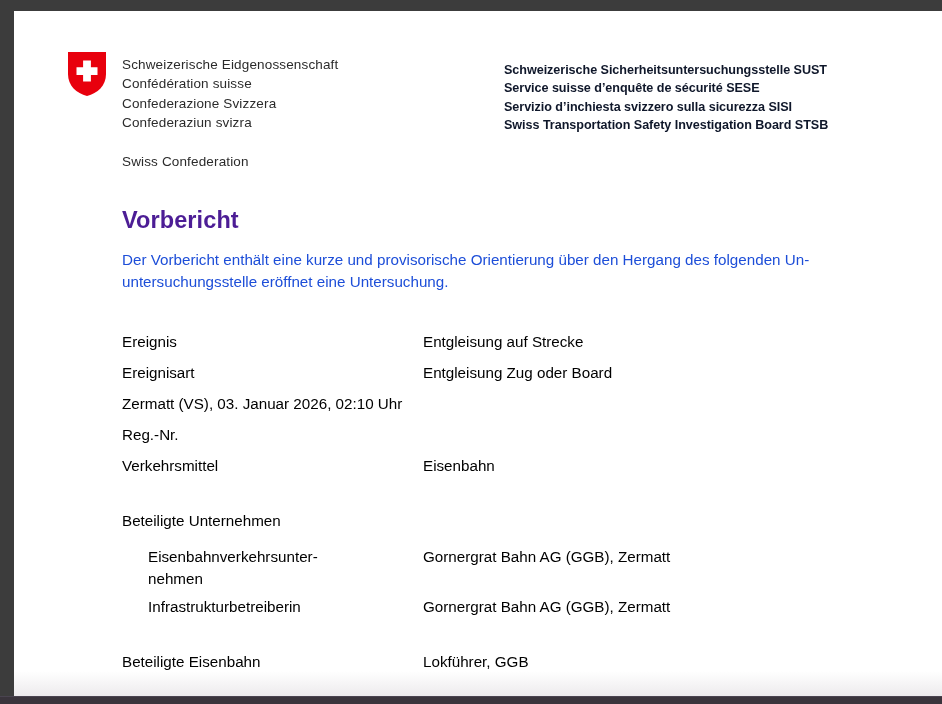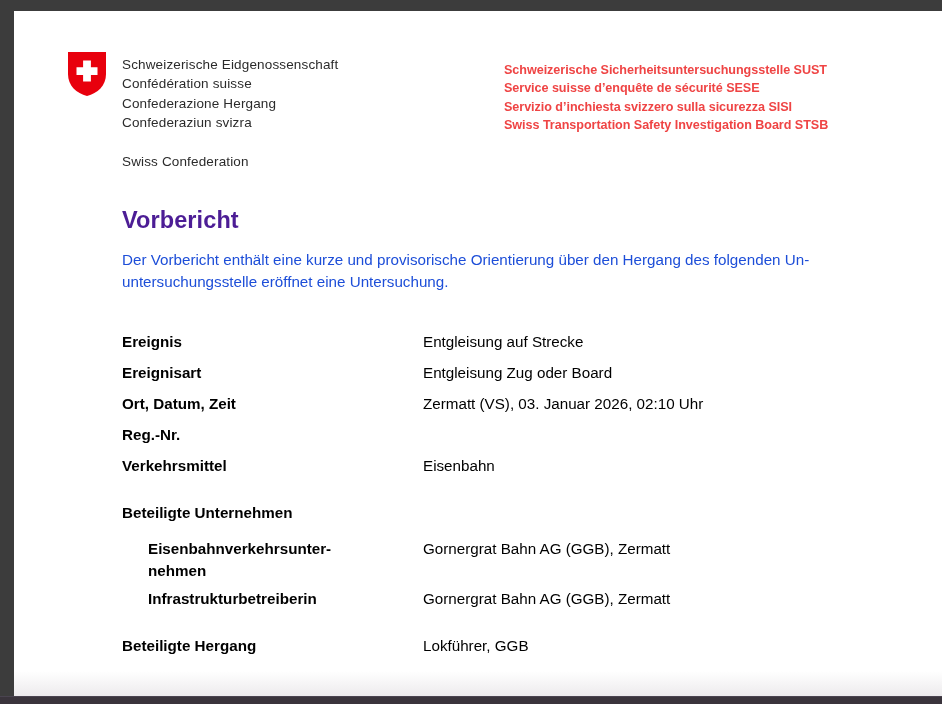--- a/index.html
+++ b/index.html
@@ -80,21 +80,21 @@
   }
   #confed-block .gap {
     height: 19px;
   }
   #agency-block {
     position: absolute;
     left: 490px;
     top: 50px;
     font-size: 12.6px;
     font-weight: bold;
-    color: #ef4444;
+    color: #0f172a;
     line-height: 18.3px;
     letter-spacing: -.05px;
   }
 
   
   #doc-title {
     position: absolute;
     left: 108px;
     top: 196px;
     font-size: 23.5px;
@@ -125,34 +125,34 @@
     color: #000;
   }
   .row {
     display: flex;
     align-items: flex-start;
     min-height: 31px;
   }
   .row .label {
     width: 301px;
     flex: 0 0 301px;
-    font-weight: bold;
+    font-weight: normal;
     line-height: 21px;
   }
   .row .label.indent {
     padding-left: 26px;
     width: 275px;
     flex: 0 0 275px;
   }
   .row .value {
     flex: 1 1 auto;
     line-height: 21px;
   }
   .row.spacer-before {
-    margin-top: 16px;
+    margin-top: 24px;
   }
   .row.group-head {
     min-height: 36px;
   }
   .row.two-line {
     min-height: 50px;
   }
   .row.two-line .label {
     line-height: 21.5px;
   }
@@ -169,21 +169,21 @@
       <div id="coat-of-arms">
         <svg viewBox="0 0 38 44" width="38" height="44" aria-hidden="true">
           <path d="M0 0 H38 V22 C38 34 29.5 41 19 44 C8.5 41 0 34 0 22 Z" fill="#e8000d"></path>
           <path d="M15.1 8.6 h7.8 v6.6 h6.6 v7.8 h-6.6 v6.6 h-7.8 v-6.6 h-6.6 v-7.8 h6.6 Z" fill="#ffffff"></path>
         </svg>
       </div>
 
       <div id="confed-block">
         <div>Schweizerische Eidgenossenschaft</div>
         <div>Confédération suisse</div>
-        <div>Confederazione Hergang</div>
+        <div>Confederazione Svizzera</div>
         <div>Confederaziun svizra</div>
         <div class="gap"></div>
         <div>Swiss Confederation</div>
       </div>
 
       <div id="agency-block">
         <div>Schweizerische Sicherheitsuntersuchungsstelle SUST</div>
         <div>Service suisse d’enquête de sécurité SESE</div>
         <div>Servizio d’inchiesta svizzero sulla sicurezza SISI</div>
         <div>Swiss Transportation Safety Investigation Board STSB</div>
@@ -204,21 +204,20 @@
         <div class="label">Ereignis</div>
         <div class="value">Entgleisung auf Strecke</div>
       </div>
 
       <div class="row">
         <div class="label">Ereignisart</div>
         <div class="value">Entgleisung Zug oder Board</div>
       </div>
 
       <div class="row">
-        <div class="label">Ort, Datum, Zeit</div>
         <div class="value">Zermatt (VS), 03. Januar 2026, 02:10 Uhr</div>
       </div>
 
       <div class="row">
         <div class="label">Reg.-Nr.</div>
       </div>
 
       <div class="row">
         <div class="label">Verkehrsmittel</div>
         <div class="value">Eisenbahn</div>
@@ -233,21 +232,21 @@
         <div class="label indent">Eisenbahnverkehrsunter-<br>nehmen</div>
         <div class="value">Gornergrat Bahn AG (GGB), Zermatt</div>
       </div>
 
       <div class="row">
         <div class="label indent">Infrastrukturbetreiberin</div>
         <div class="value">Gornergrat Bahn AG (GGB), Zermatt</div>
       </div>
 
       <div class="row spacer-before">
-        <div class="label">Beteiligte Hergang</div>
+        <div class="label">Beteiligte Eisenbahn</div>
         <div class="value">Lokführer, GGB</div>
       </div>
 
     </div>
 
     <div id="page-fade"></div>
   </div>
 
   <div id="bottom-bar"></div>
 

